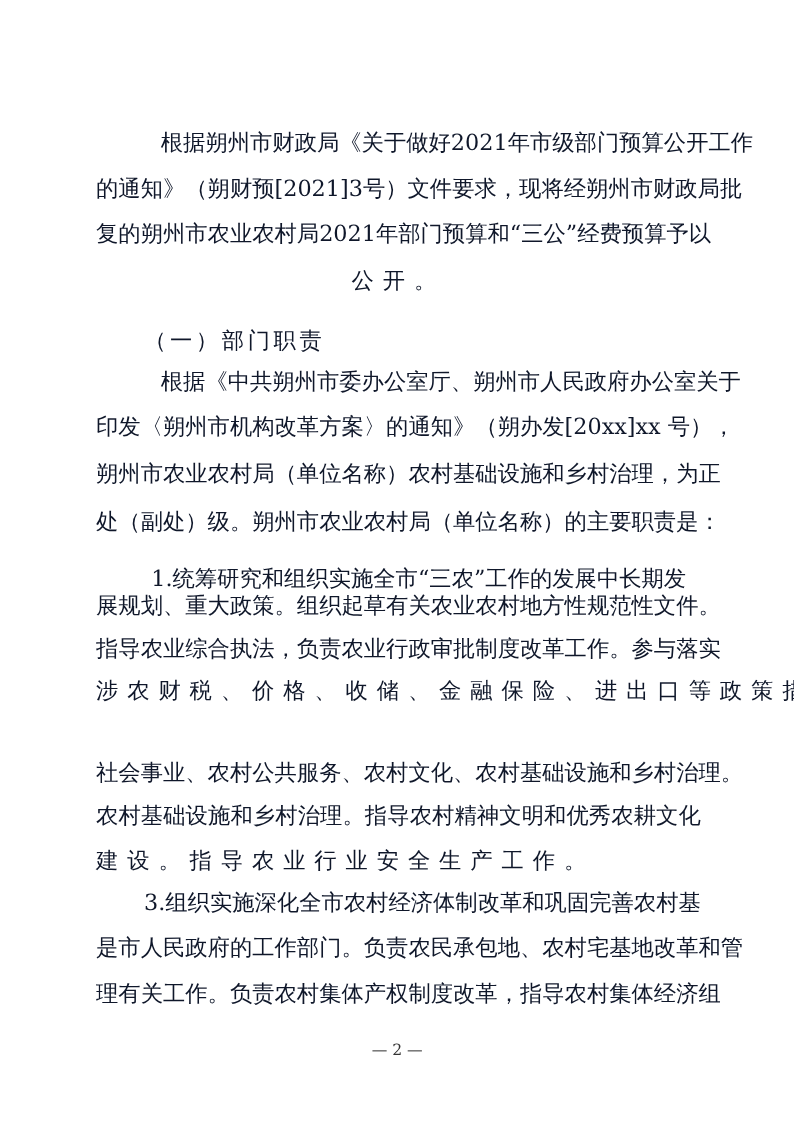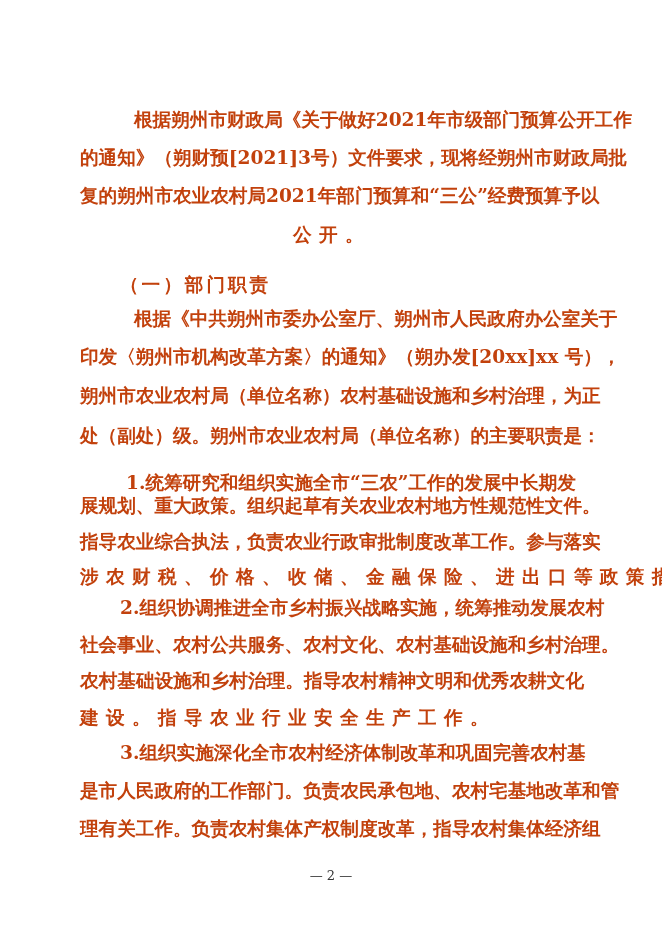--- a/index.html
+++ b/index.html
@@ -25,22 +25,21 @@
   }
   .line {
     position: absolute;
     left: 80px;
     width: 504px;
     height: 30px;
     font-size: 18.6px;
     line-height: 30px;
     white-space: nowrap;
     letter-spacing: 7.4px;
-    color: #c2410c;
-    font-weight: bold;
+    color: #0f172a;
   }
   .line.justify {
     text-align: justify;
     text-align-last: justify;
     letter-spacing: 0;
   }
   .heading {
     font-family: "DejaVu Sans", "Liberation Sans", sans-serif;
     letter-spacing: 3px;
   }
@@ -70,21 +69,20 @@
   <div class="line justify" style="top:304px; left:134px; width:448px;">根据《中共朔州市委办公室厅、朔州市人民政府办公室关于</div>
   <div class="line justify" style="top:342px;">印发〈朔州市机构改革方案〉的通知》（朔办发[20xx]xx 号），</div>
   <div class="line justify" style="top:381px;">朔州市农业农村局（单位名称）农村基础设施和乡村治理，为正</div>
   <div class="line justify" style="top:421px;">处（副处）级。朔州市农业农村局（单位名称）的主要职责是：</div>
 
   <div class="line justify" style="top:468px; left:126px; width:442px;">1.统筹研究和组织实施全市“三农”工作的发展中长期发</div>
   <div class="line justify" style="top:491px;">展规划、重大政策。组织起草有关农业农村地方性规范性文件。</div>
   <div class="line justify" style="top:527px;">指导农业综合执法，负责农业行政审批制度改革工作。参与落实</div>
   <div class="line" style="top:562px;">涉农财税、价格、收储、金融保险、进出口等政策措施。</div>
 
-  <div class="line justify" style="top:593px; left:120px; width:462px;">2.组织协调推进全市乡村振兴战略实施，统筹推动发展农村</div>
   <div class="line justify" style="top:630px;">社会事业、农村公共服务、农村文化、农村基础设施和乡村治理。</div>
   <div class="line justify" style="top:666px;">农村基础设施和乡村治理。指导农村精神文明和优秀农耕文化</div>
   <div class="line" style="top:703px;">建设。指导农业行业安全生产工作。</div>
 
   <div class="line justify" style="top:738px; left:120px; width:444px;">3.组织实施深化全市农村经济体制改革和巩固完善农村基</div>
   <div class="line justify" style="top:776px;">是市人民政府的工作部门。负责农民承包地、农村宅基地改革和管</div>
   <div class="line justify" style="top:814px;">理有关工作。负责农村集体产权制度改革，指导农村集体经济组</div>
 
   <div class="page-number">— 2 —</div>
 </div>

